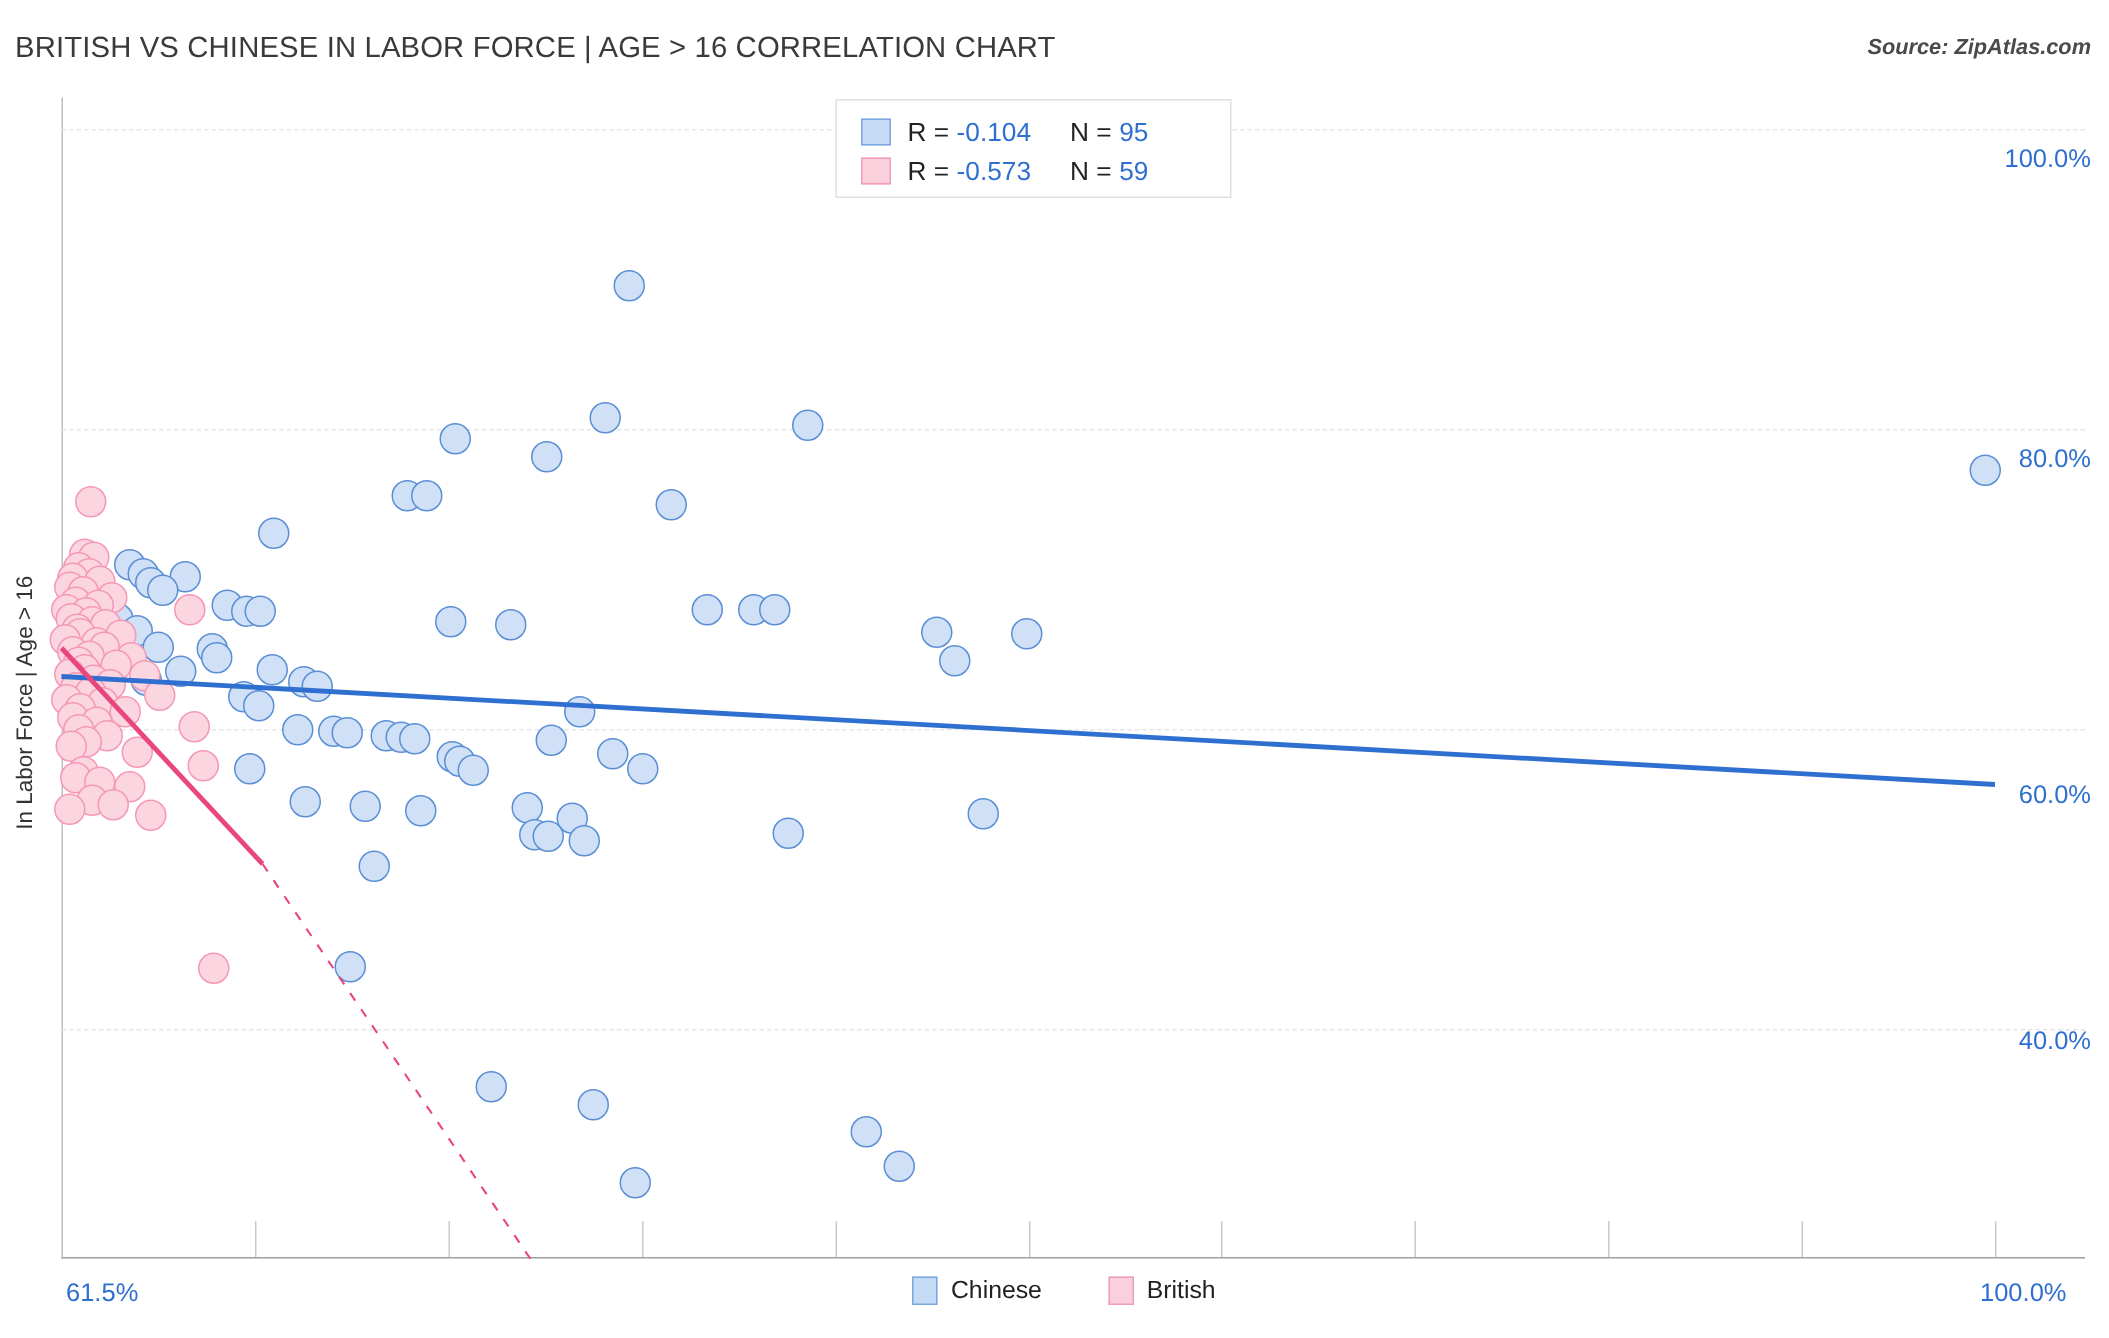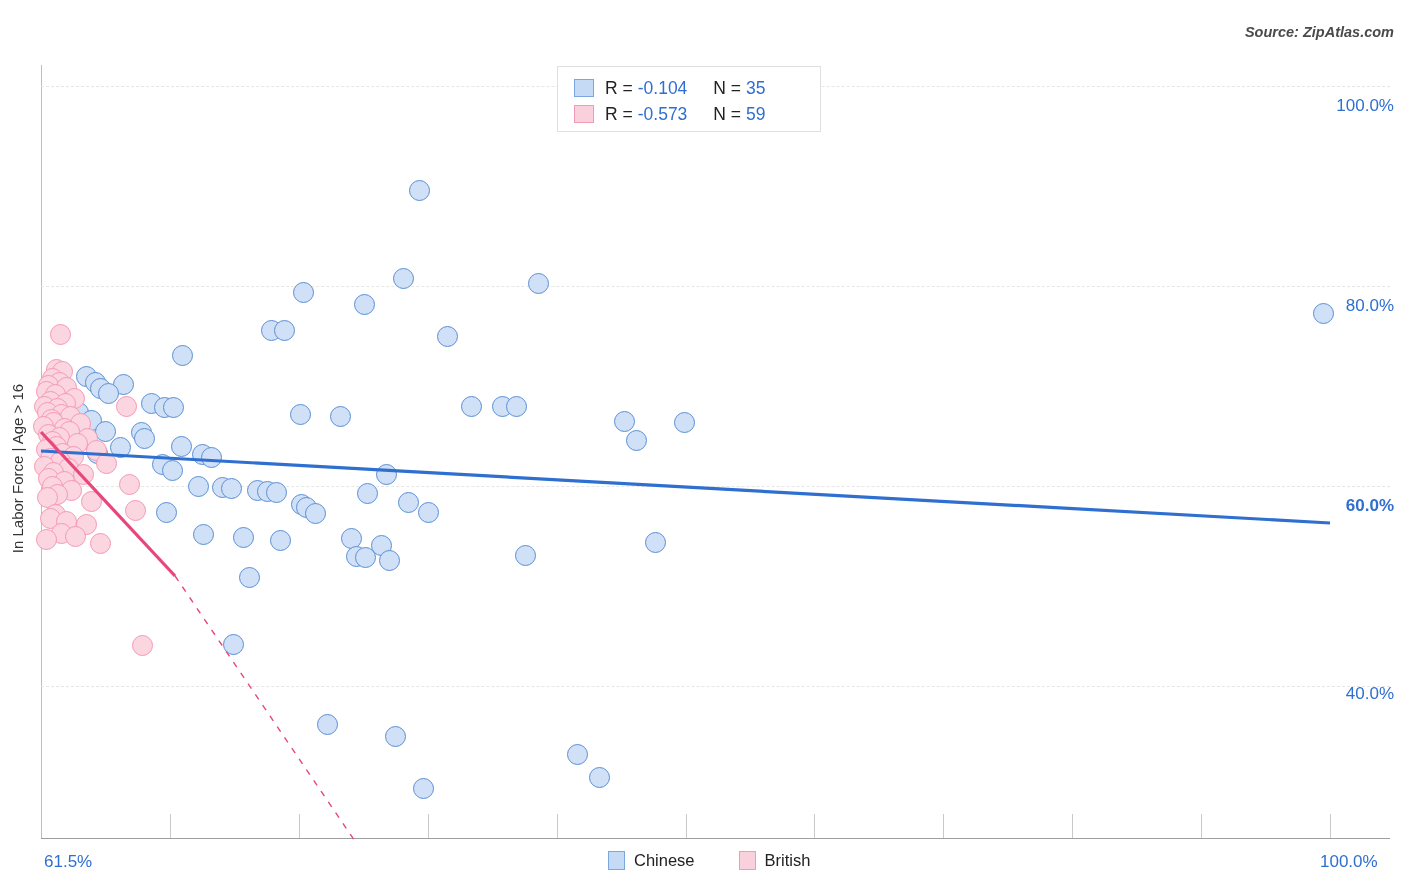--- a/index.html
+++ b/index.html
@@ -122,20 +122,21 @@
     position: absolute; left: 0; top: 0;
     width: 1406px; height: 892px;
     pointer-events: none; overflow: visible;
   }
 </style>
 </head>
 <body>
 
 <div id="root">
 
+  <div id="chart-title">BRITISH VS CHINESE IN LABOR FORCE | AGE &gt; 16 CORRELATION CHART</div>
   <div id="source-label">Source: ZipAtlas.com</div>
 
   <div id="y-axis-line"></div>
   <div id="x-axis-line"></div>
 
   <div id="gridlines">
       <div class="gridline" style="left: 41px; top: 686px;"></div>
       <div class="gridline" style="left: 41px; top: 486px;"></div>
       <div class="gridline" style="left: 41px; top: 286px;"></div>
       <div class="gridline" style="left: 41px; top: 86px;"></div>
@@ -147,21 +148,21 @@
       <div class="xtick" style="left: 556.6px;"></div>
       <div class="xtick" style="left: 685.5px;"></div>
       <div class="xtick" style="left: 814.4px;"></div>
       <div class="xtick" style="left: 943.3px;"></div>
       <div class="xtick" style="left: 1072.2px;"></div>
       <div class="xtick" style="left: 1201.1px;"></div>
       <div class="xtick" style="left: 1330px;"></div>
     </div>
   <div id="ylabels">
       <div class="ylabel" style="top: 684px;">40.0%</div>
-      <div class="ylabel" style="top: 496px; font-weight: bold;">60.0%</div>
+      <div class="ylabel" style="top: 520px;">60.0%</div>
       <div class="ylabel" style="top: 296px;">80.0%</div>
       <div class="ylabel" style="top: 96px;">100.0%</div>
     </div>
 
   <div id="y-axis-title">In Labor Force | Age &gt; 16</div>
   <div id="x-label-left">61.5%</div>
   <div id="x-label-right">100.0%</div>
 
 
   <div id="points-layer">
@@ -300,21 +301,21 @@
       <line x1="41" y1="431.9999999999999" x2="175.056" y2="576" stroke="#e8467c" stroke-width="3.2"></line>
       <line x1="175.056" y1="576" x2="355.516" y2="842" stroke="#e8467c" stroke-width="1.4" stroke-dasharray="6 7"></line>
     </svg>
 
   <div id="stat-legend">
       <div class="stat-row">
         <span class="swatch blue"></span>
         <span class="stat-label">R =</span>
         <span class="stat-val">-0.104</span>
         <span class="stat-n">N =</span>
-        <span class="stat-nval">35</span>
+        <span class="stat-nval">95</span>
       </div>
       <div class="stat-row">
         <span class="swatch pink"></span>
         <span class="stat-label">R =</span>
         <span class="stat-val">-0.573</span>
         <span class="stat-n">N =</span>
         <span class="stat-nval">59</span>
       </div>
     </div>
 

